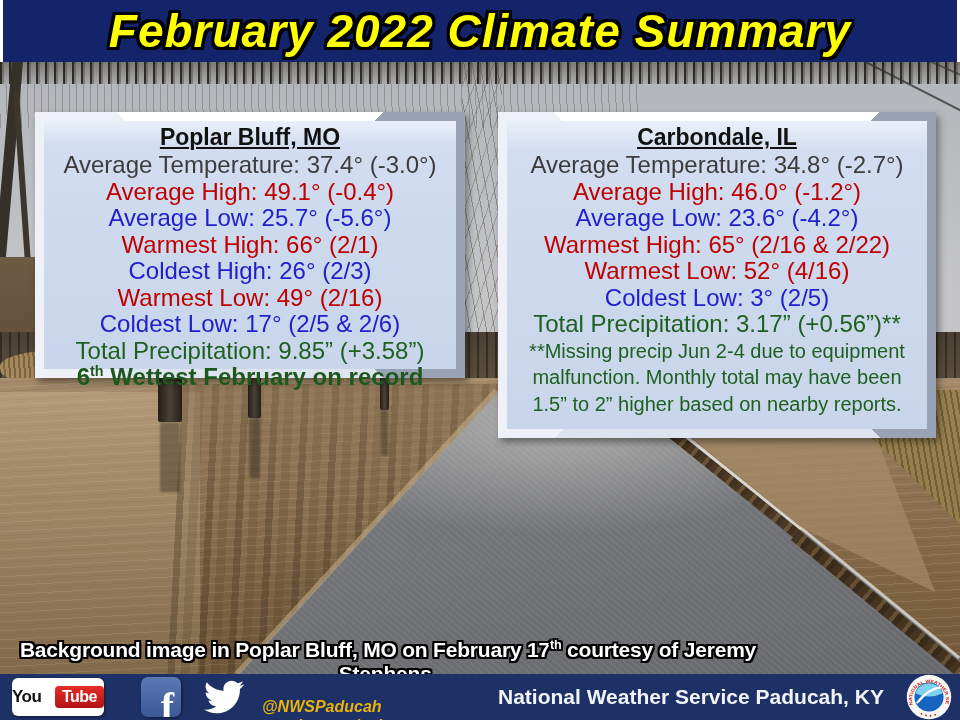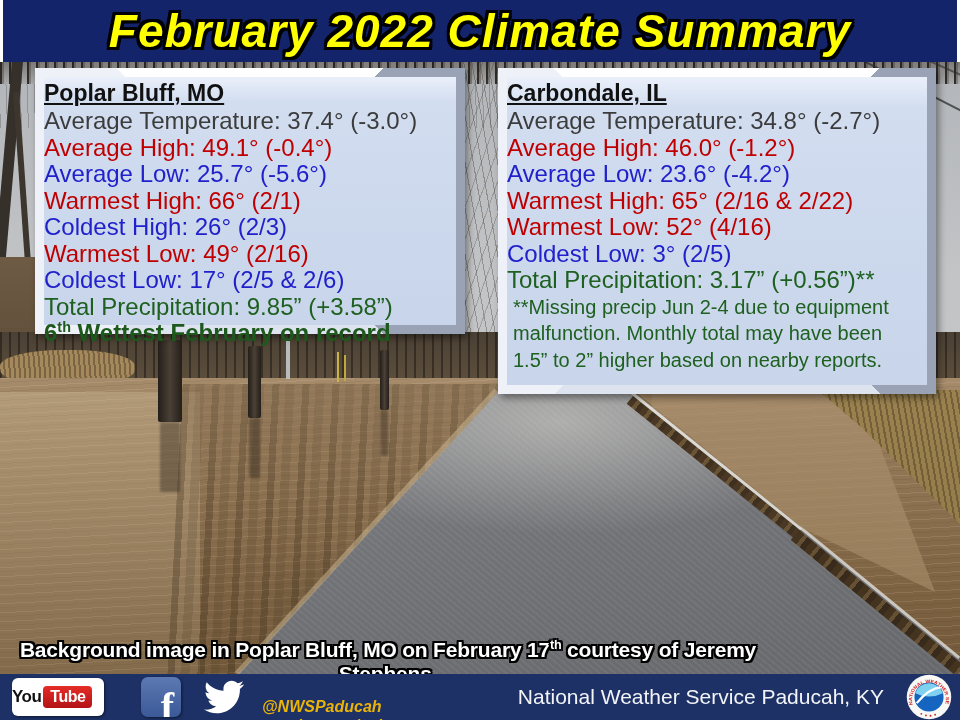--- a/index.html
+++ b/index.html
@@ -80,24 +80,24 @@
      background:repeating-linear-gradient(90deg,#44331f 0 7px,#665033 7px 11px,#392b1b 11px 17px);}
   .ditch{position:absolute;left:0;top:0;right:0;bottom:0;opacity:.7;
      clip-path:polygon(636px 330px,860px 332px,935px 530px,802px 466px);
      background:linear-gradient(180deg,#b29878,#a18663);}
   .grass-tr{position:absolute;left:0;top:0;right:0;bottom:0;
      clip-path:polygon(818px 328px,960px 328px,960px 462px,862px 366px);
      background:repeating-linear-gradient(80deg,rgba(60,45,25,.4) 0 2px,transparent 2px 6px),
                 linear-gradient(180deg,#a78e58,#8f7747);}
 
   
-  .panel{position:absolute;box-sizing:border-box;border:9px solid transparent;
+  .panel{position:absolute;box-sizing:border-box;border:9px solid transparent;text-align:center;
      background:linear-gradient(180deg,#eaf0fa 0%,#d2ddf0 10%,#ccd8ec 55%,#c9d5ea 100%) padding-box,
         conic-gradient(from 45deg,#99a3b5 0 25%,#dde4ef 0 50%,#eef2f8 0 75%,#ffffff 0 100%) border-box;
-     box-shadow:3px 4px 7px rgba(0,0,0,.4);}
+     box-shadow:3px 4px 7px rgba(0,0,0,.4);margin-top:44px;}
   #panel-left{left:35px;top:68px;width:430px;height:266px;}
   #panel-right{left:498px;top:68px;width:438px;height:326px;}
   .panel-title{font-size:23px;font-weight:bold;color:#111;text-decoration:underline;
      line-height:29px;padding-top:2px;}
   .row{font-size:24px;line-height:26.5px;}
   .c-dark{color:#3c3c3c;}
   .c-red{color:#c00000;}
   .c-blue{color:#2121cc;}
   .c-green{color:#1e6020;}
   .c-greenb{color:#1d591d;font-weight:bold;}
@@ -106,33 +106,33 @@
 
   
   #caption{position:absolute;left:0;top:638px;width:776px;text-align:center;
      font-size:21px;font-weight:bold;color:#fff;letter-spacing:-.2px;
      text-shadow:-2px -2px 0 #000,2px -2px 0 #000,-2px 2px 0 #000,2px 2px 0 #000,
                  0 -2px 0 #000,0 2px 0 #000,-2px 0 0 #000,2px 0 0 #000;}
 
   
   #footer{position:absolute;left:0;top:674px;width:960px;height:46px;background:#1d3166;}
   .yt{position:absolute;left:12px;top:4px;width:92px;height:38px;background:#fff;border-radius:6px;
-      display:flex;align-items:center;justify-content:flex-start;gap:2px;box-shadow:1px 1px 3px rgba(0,0,0,.5);}
+      display:flex;align-items:center;justify-content:space-between;gap:2px;box-shadow:1px 1px 3px rgba(0,0,0,.5);}
   .yt-you{color:#111;font-weight:bold;font-size:17px;letter-spacing:-.5px;}
   .yt-tube{background:linear-gradient(#e52d27,#b31217);color:#fff;font-weight:bold;font-size:16px;
       padding:2px 7px;border-radius:4px;letter-spacing:-.5px;}
   .fb{position:absolute;left:141px;top:3px;width:40px;height:40px;border-radius:7px;overflow:hidden;
       background:linear-gradient(#5c79b2,#3b5998);box-shadow:1px 1px 3px rgba(0,0,0,.5);}
   .fb-f{position:absolute;right:7px;bottom:-13px;color:#fff;font-family:"Liberation Serif",serif;
       font-weight:bold;font-size:40px;}
   .tw{position:absolute;left:198px;top:3px;width:52px;height:40px;}
   .handle{position:absolute;left:262px;top:23px;color:#eab308;font-weight:bold;font-style:italic;
       font-size:16px;line-height:19px;}
-  .org{position:absolute;left:498px;top:11px;width:386px;text-align:right;color:#f2f4f8;
-      font-weight:normal;font-size:21px;}
+  .org{position:absolute;left:498px;top:11px;width:386px;text-align:left;color:#f2f4f8;
+      font-weight:bold;font-size:21px;}
   .nws{position:absolute;right:8px;top:0;width:46px;height:46px;}
 </style>
 </head>
 <body>
 
 <div id="stage">
 
   <div id="banner">
     <div class="title">February 2022 Climate Summary</div>
   </div>

